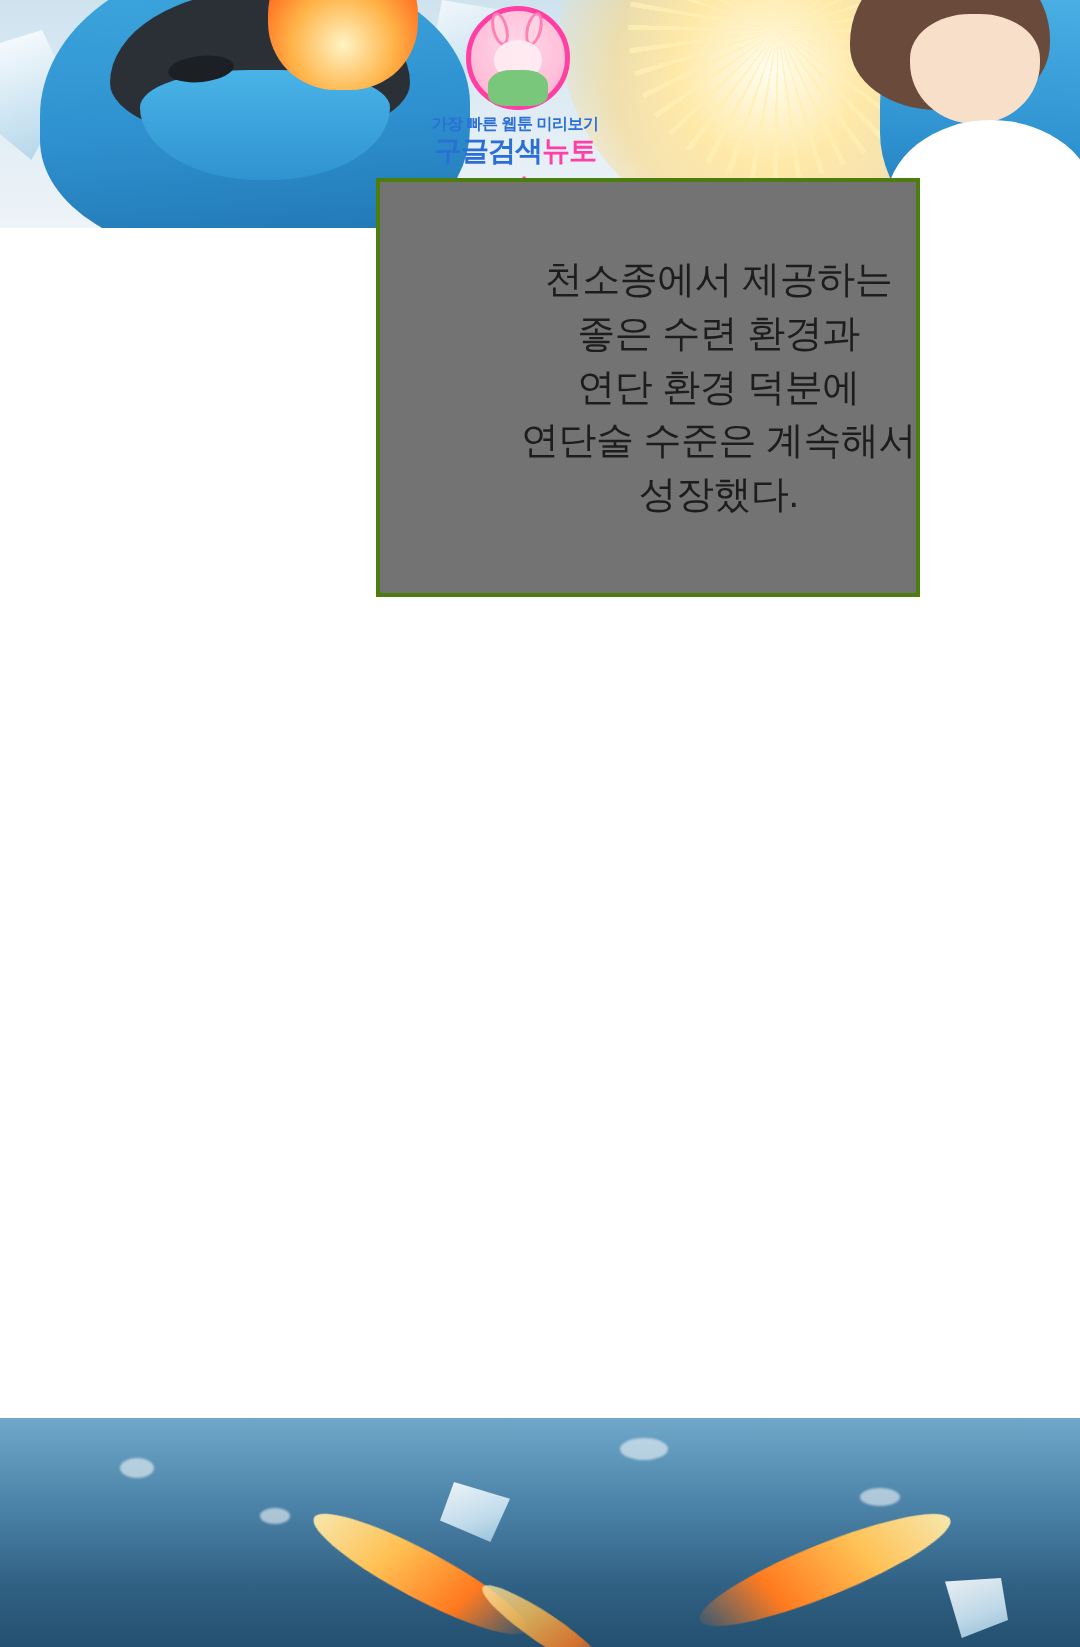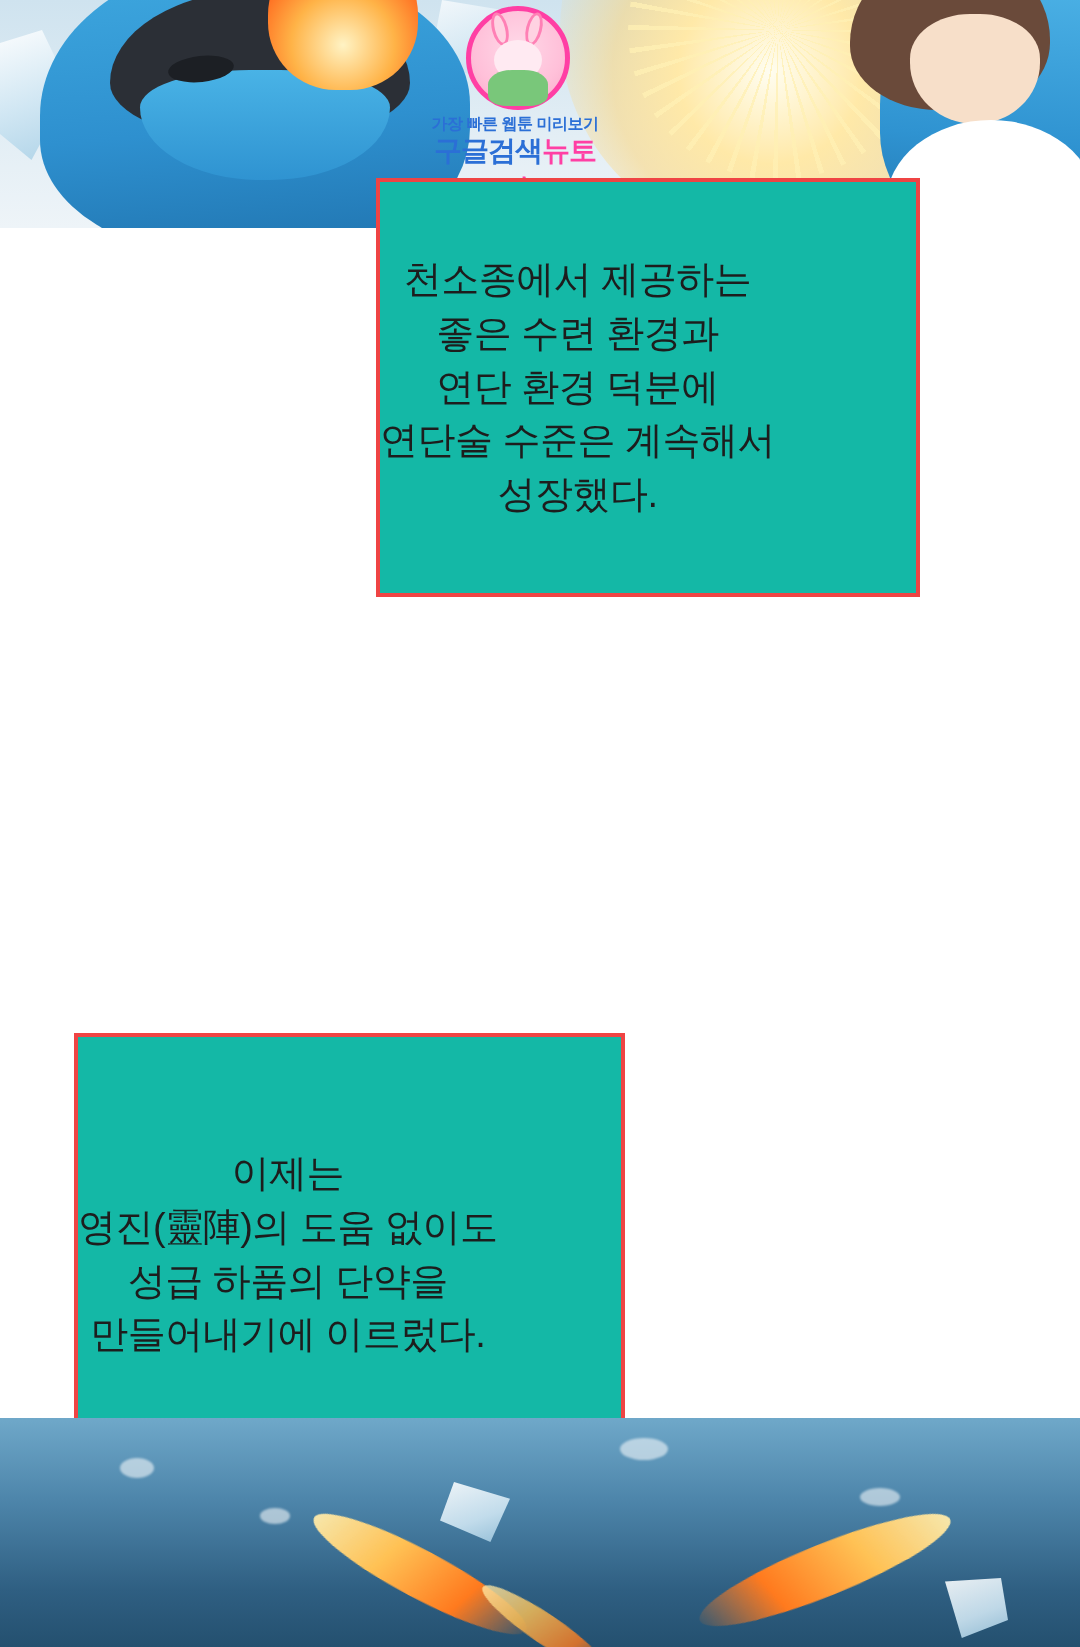--- a/index.html
+++ b/index.html
@@ -211,26 +211,26 @@
     border-radius: 50%;
     filter: blur(0.5px);
   }
   .fs-1 { left: 300px; top: 132px; width: 240px; height: 48px; transform: rotate(28deg); }
   .fs-2 { left: 690px; top: 126px; width: 270px; height: 52px; transform: rotate(-22deg) scaleX(-1); }
   .fs-3 { left: 470px; top: 196px; width: 150px; height: 30px; transform: rotate(34deg); opacity: 0.8; }
 
   
   .bubble {
     position: absolute;
-    background: #14b8a6;
-    border: 4px solid #ef4444;
+    background: #737373;
+    border: 4px solid #4d7c0f;
     box-sizing: border-box;
     display: flex;
     align-items: center;
-    justify-content: flex-start;
+    justify-content: flex-end;
     text-align: center;
     color: #1d1d1d;
     font-family: "Liberation Sans", sans-serif;
   }
   .bubble .txt {
     white-space: pre-line;
     line-height: 1.42;
     letter-spacing: -0.5px;
   }
   .bubble-1 {
@@ -295,26 +295,20 @@
   </div>
 
   <div class="bubble bubble-1">
     <div class="txt">천소종에서 제공하는
 좋은 수련 환경과
 연단 환경 덕분에
 연단술 수준은 계속해서
 성장했다.</div>
   </div>
 
-  <div class="bubble bubble-2">
-    <div class="txt">이제는
-영진(靈陣)의 도움 없이도
-성급 하품의 단약을
-만들어내기에 이르렀다.</div>
-  </div>
 
   <div class="art-bottom">
     <div class="bot-ice bot-ice-1"></div>
     <div class="bot-ice bot-ice-2"></div>
     <div class="flame-streak fs-1"></div>
     <div class="flame-streak fs-2"></div>
     <div class="flame-streak fs-3"></div>
     <div class="bot-snow" style="left:120px; top:40px; width:34px; height:20px;"></div>
     <div class="bot-snow" style="left:620px; top:20px; width:48px; height:22px;"></div>
     <div class="bot-snow" style="left:860px; top:70px; width:40px; height:18px;"></div>

